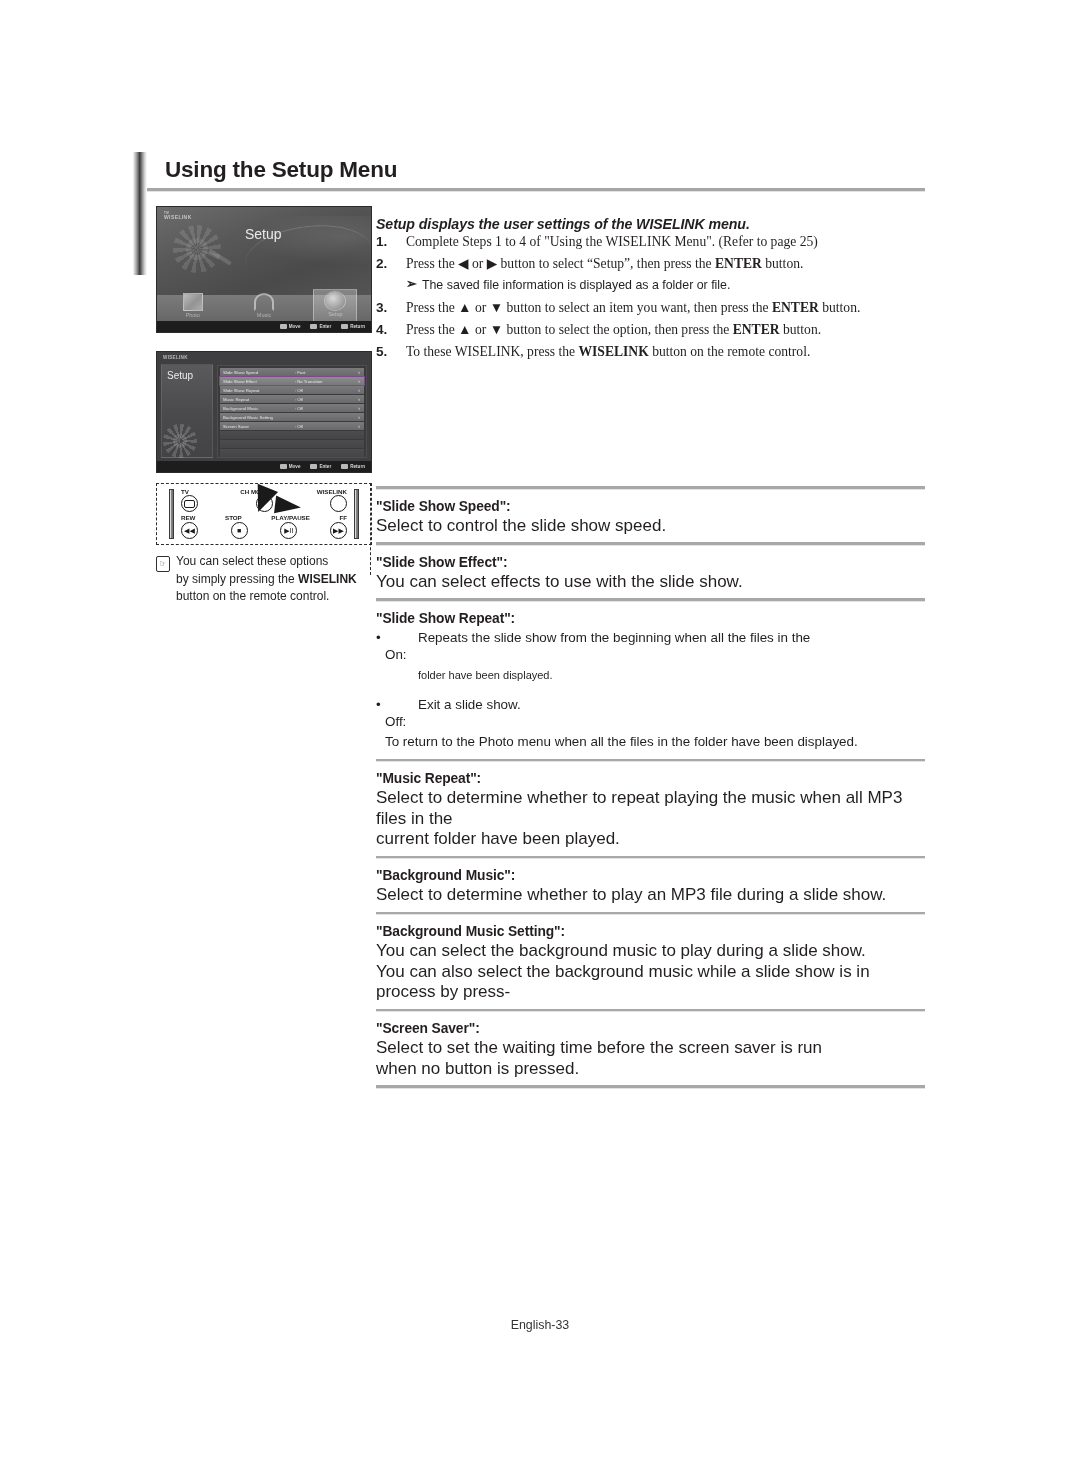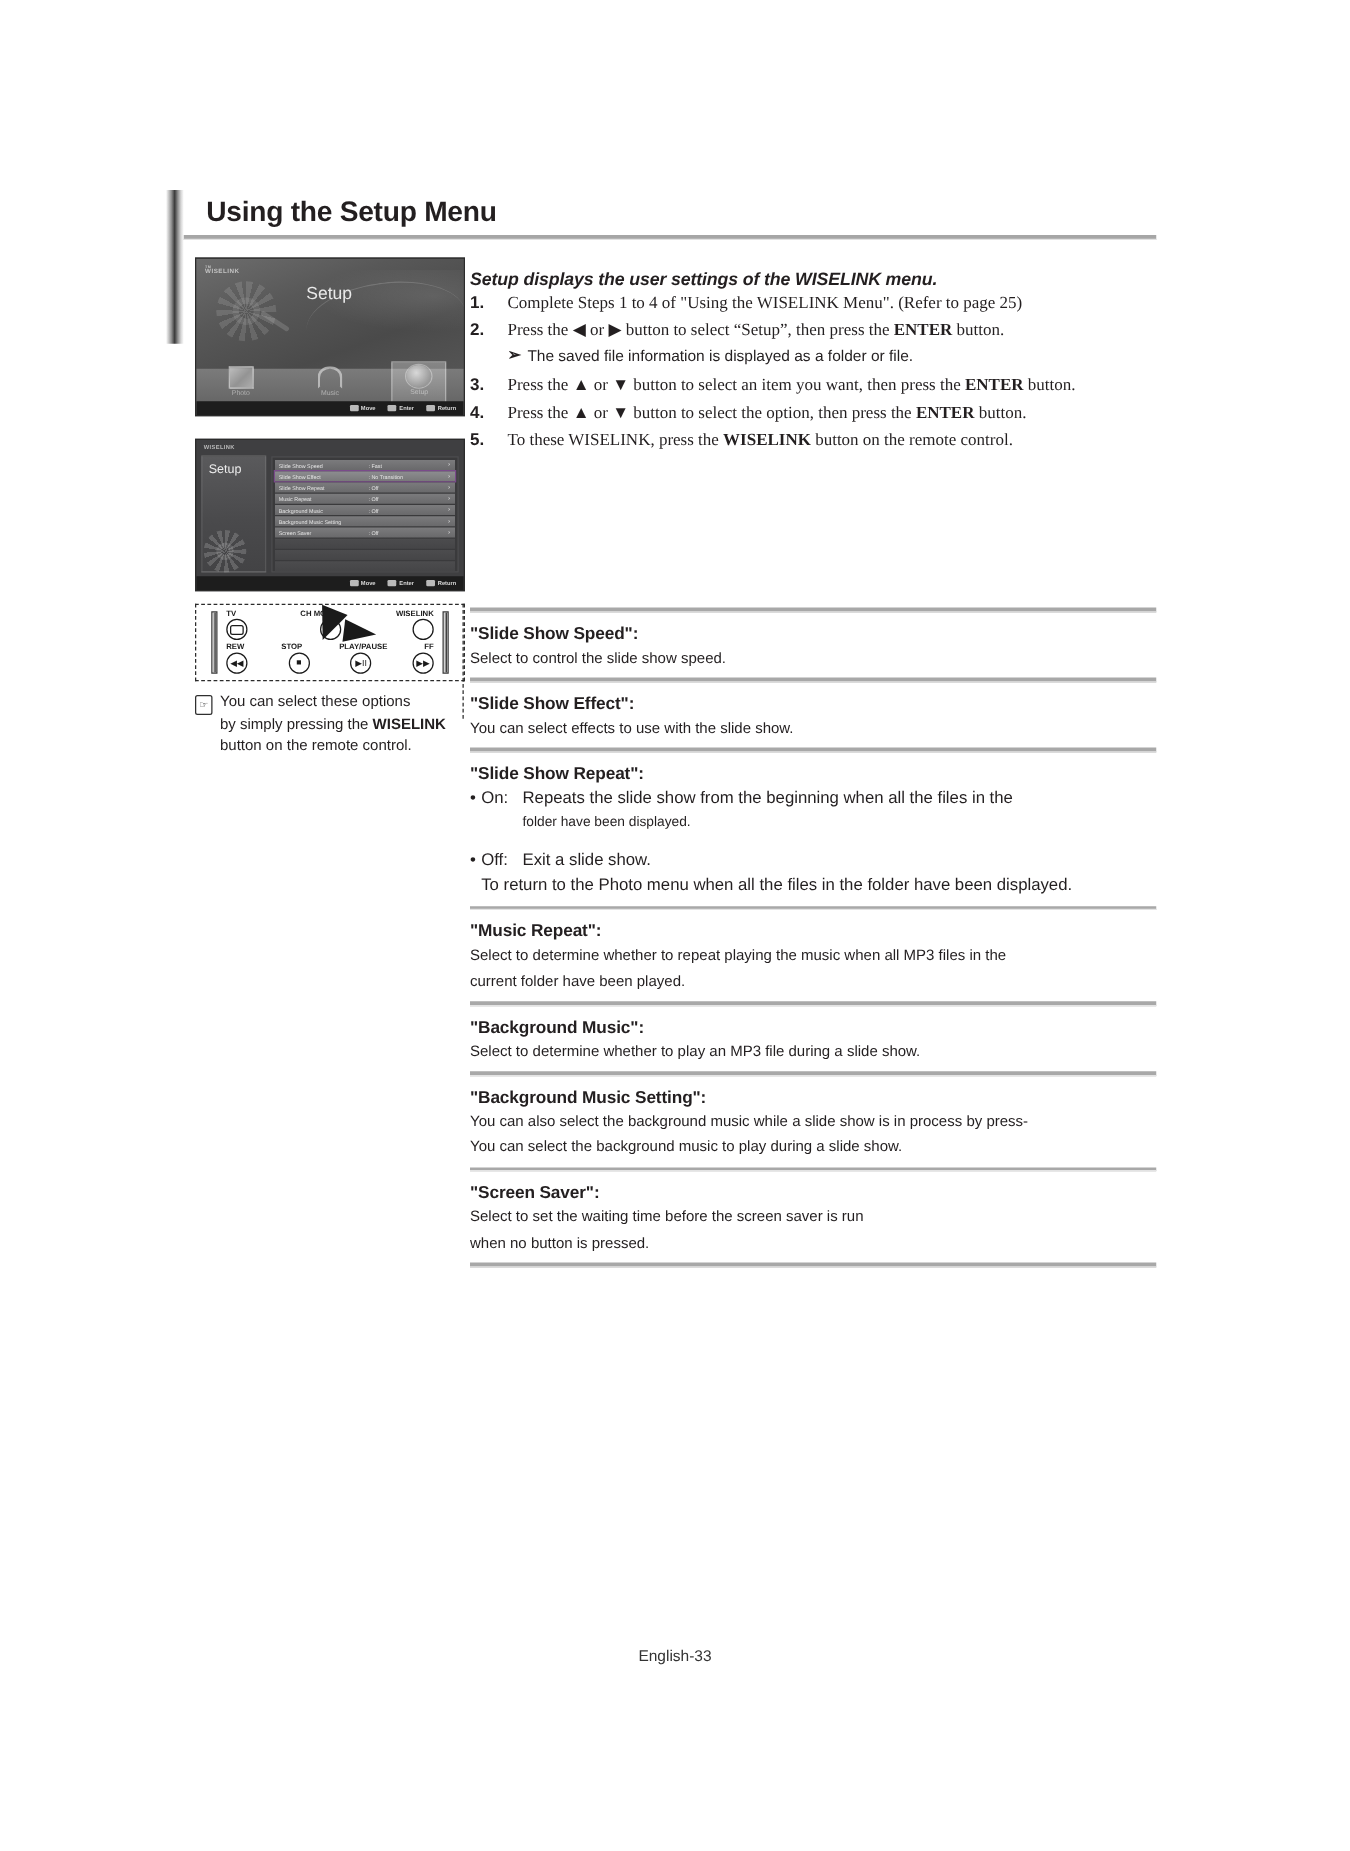--- a/index.html
+++ b/index.html
@@ -459,31 +459,31 @@
     margin: 6px 0 9px 0;
   }
   .rule.first { margin-top: 0; }
   .def-term {
     font-size: 13.8px;
     font-weight: bold;
     margin-bottom: 2px;
     letter-spacing: -0.1px;
   }
   .def-body {
-    font-size: 12px;
+    font-size: 17px;
     line-height: 20.5px;
   }
   .def-body b { font-weight: bold; }
   .bullet-line {
     font-size: 13.4px;
     line-height: 20.5px;
     display: flex;
   }
   .bullet-line .dot { width: 9px; flex: none; }
-  .bullet-line .key { width: 33px; flex: none; }
+  .bullet-line .key { width: 33px; flex: none; margin-top: 17px; }
   .bullet-line .body { flex: 1; }
   .cont-line {
     font-size: 11px;
     line-height: 20.5px;
     padding-left: 42px;
   }
   .plain-indent {
     font-size: 13.4px;
     line-height: 20.5px;
     padding-left: 9px;
@@ -727,22 +727,22 @@
     <div class="def-term">"Music Repeat":</div>
     <div class="def-body">Select to determine whether to repeat playing the music when all MP3 files in the</div>
     <div class="def-body">current folder have been played.</div>
 
     <div class="rule"></div>
     <div class="def-term">"Background Music":</div>
     <div class="def-body">Select to determine whether to play an MP3 file during a slide show.</div>
 
     <div class="rule"></div>
     <div class="def-term">"Background Music Setting":</div>
+    <div class="def-body">You can select the background music to play during a slide show.</div>
     <div class="def-body">You can also select the background music while a slide show is in process by press-</div>
-    <div class="def-body">You can select the background music to play during a slide show.</div>
 
     <div class="rule"></div>
     <div class="def-term">"Screen Saver":</div>
     <div class="def-body">Select to set the waiting time before the screen saver is run</div>
     <div class="def-body">when no button is pressed.</div>
 
     <div class="rule"></div>
   </div>
 
   <div class="footer">English-33</div>

